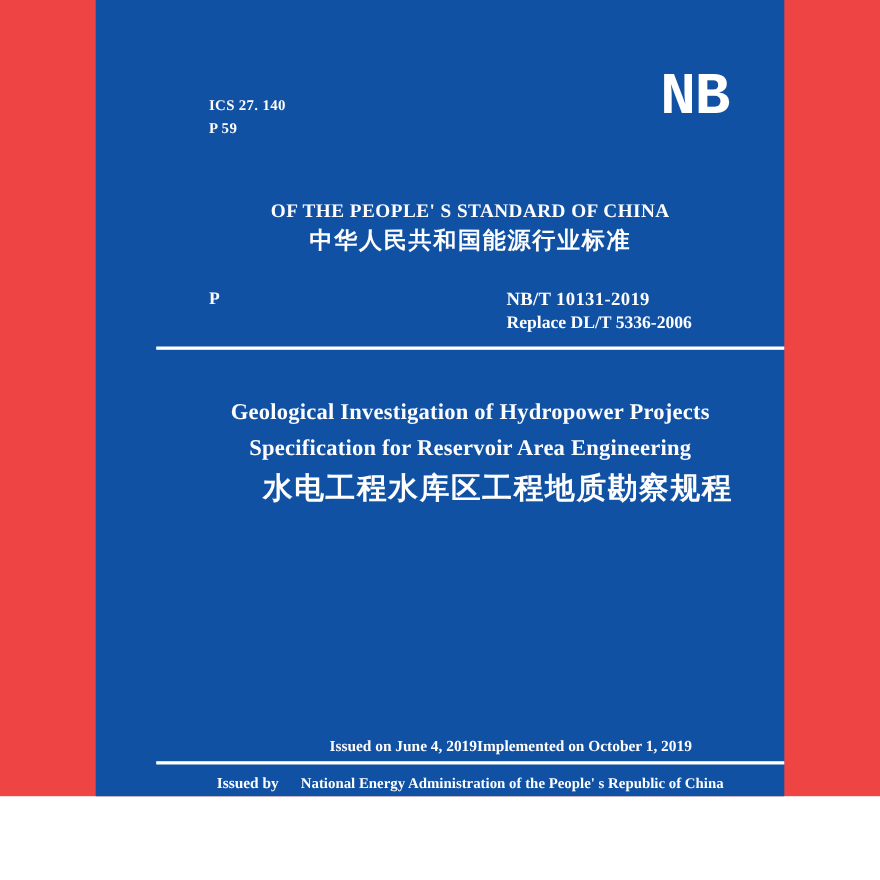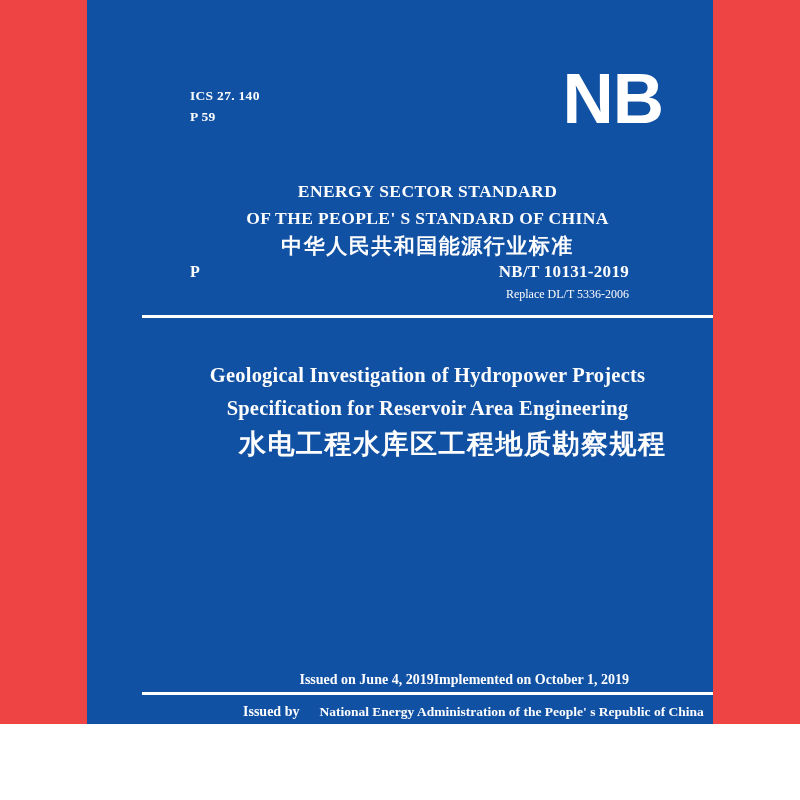--- a/index.html
+++ b/index.html
@@ -33,23 +33,23 @@
     font-weight: bold;
     line-height: 21px;
     letter-spacing: 0.3px;
   }
 
   
   .nb-logo {
     position: absolute;
     right: 50px;
     top: 63px;
-    font-family: Liberation Sans, sans-serif;
+    font-family: Liberation Mono, monospace;
     font-weight: bold;
-    font-size: 71px;
+    font-size: 54px;
     line-height: 1;
     letter-spacing: -1px;
     color: #ffffff;
     text-align: right;
   }
 
   
   .std-name {
     position: absolute;
     left: 55px;
@@ -75,23 +75,23 @@
     position: absolute;
     left: 103px;
     right: 84px;
     top: 262px;
     display: flex;
     justify-content: space-between;
     align-items: flex-start;
     font-weight: bold;
   }
   .catalog-letter { font-size: 16px; line-height: 20px; }
-  .number-block { text-align: right; }
+  .number-block { text-align: left; }
   .std-number { font-size: 17px; line-height: 20px; letter-spacing: 0.3px; }
-  .replaces { font-size: 12px; line-height: 14px; margin-top: 5px; font-weight: normal; }
+  .replaces { font-size: 16px; line-height: 14px; margin-top: 5px; font-weight: bold; }
 
   
   .rule {
     position: absolute;
     left: 55px;
     right: 0;
     height: 3px;
     background: #ffffff;
   }
   .rule-top { top: 315px; }
@@ -137,38 +137,37 @@
   .issuer-row {
     position: absolute;
     left: 110px;
     right: 0;
     top: 703px;
     font-weight: bold;
     font-size: 14px;
     line-height: 18px;
     white-space: nowrap;
   }
-  .issuer-label { margin-right: 20px; margin-left: 46px; }
+  .issuer-label { margin-right: 20px; }
   .issuer-value { font-size: 13.5px; }
 </style>
 </head>
 <body>
 
 <div class="canvas">
   <div class="cover">
 
     <div class="ics-block">
       <div>ICS 27. 140</div>
       <div>P 59</div>
     </div>
 
     <div class="nb-logo">NB</div>
 
     <div class="std-name">
-      <div class="en">ENERGY SECTOR STANDARD</div>
       <div class="en">OF THE PEOPLE' S STANDARD OF CHINA</div>
       <div class="zh">中华人民共和国能源行业标准</div>
     </div>
 
     <div class="number-row">
       <span class="catalog-letter">P</span>
       <span class="number-block">
         <span class="std-number" style="display:block">NB/T 10131-2019</span>
         <span class="replaces" style="display:block">Replace DL/T 5336-2006</span>
       </span>

